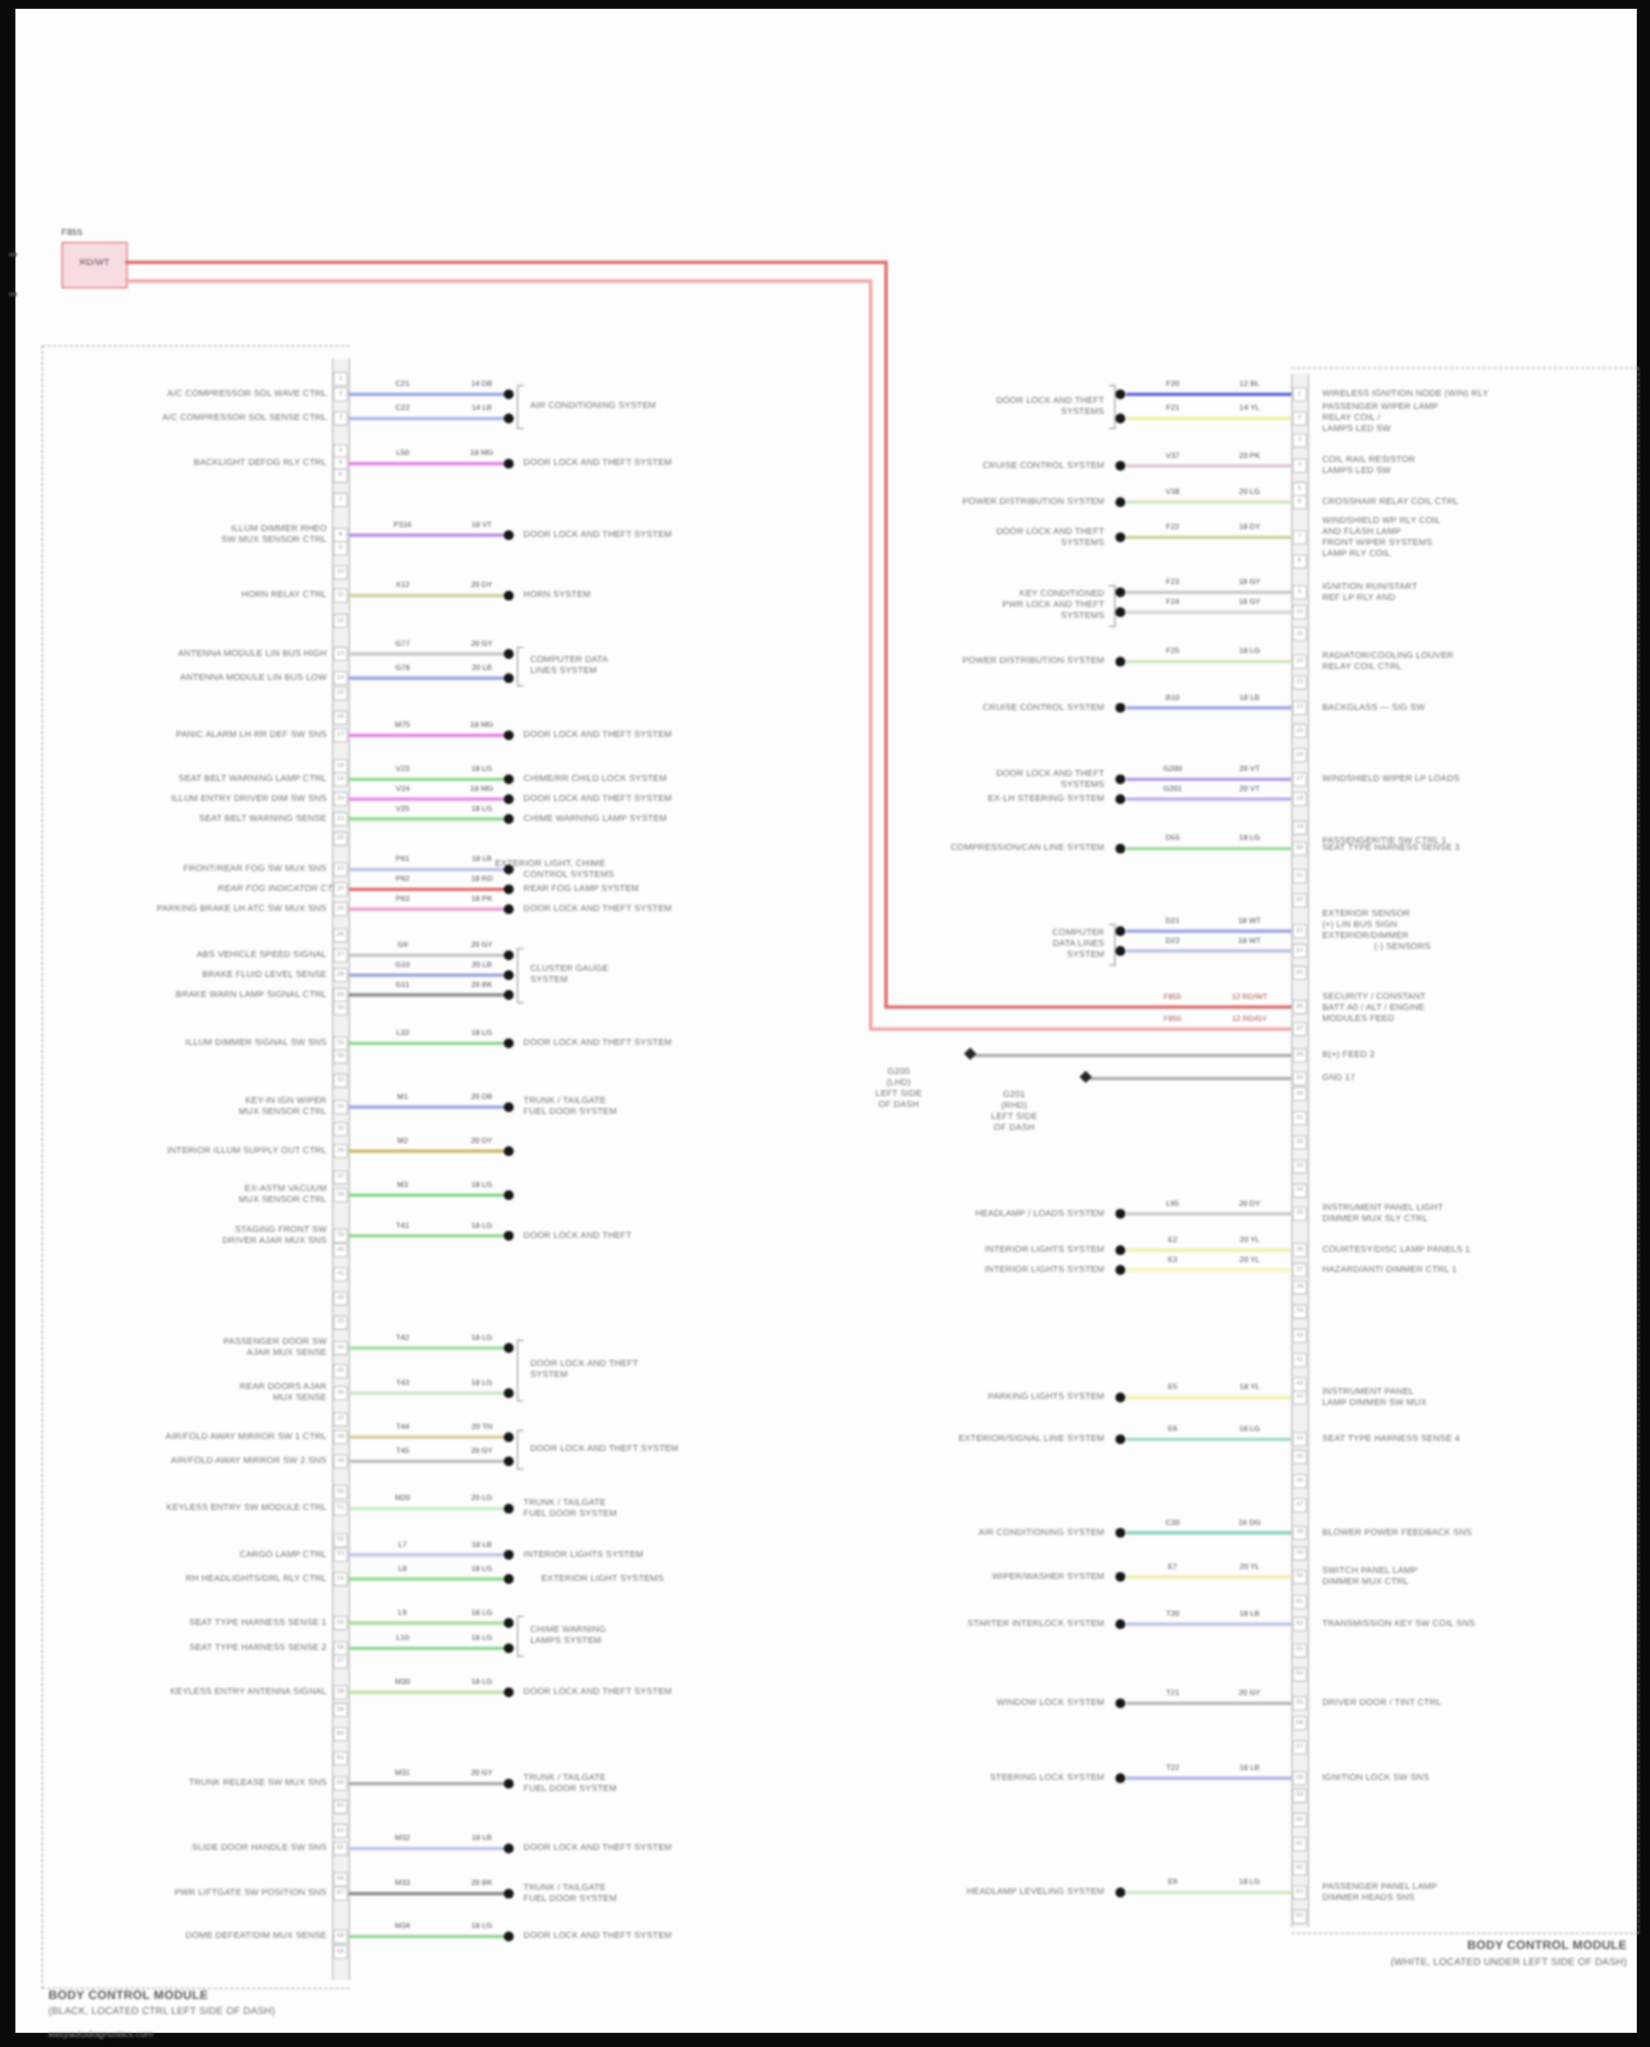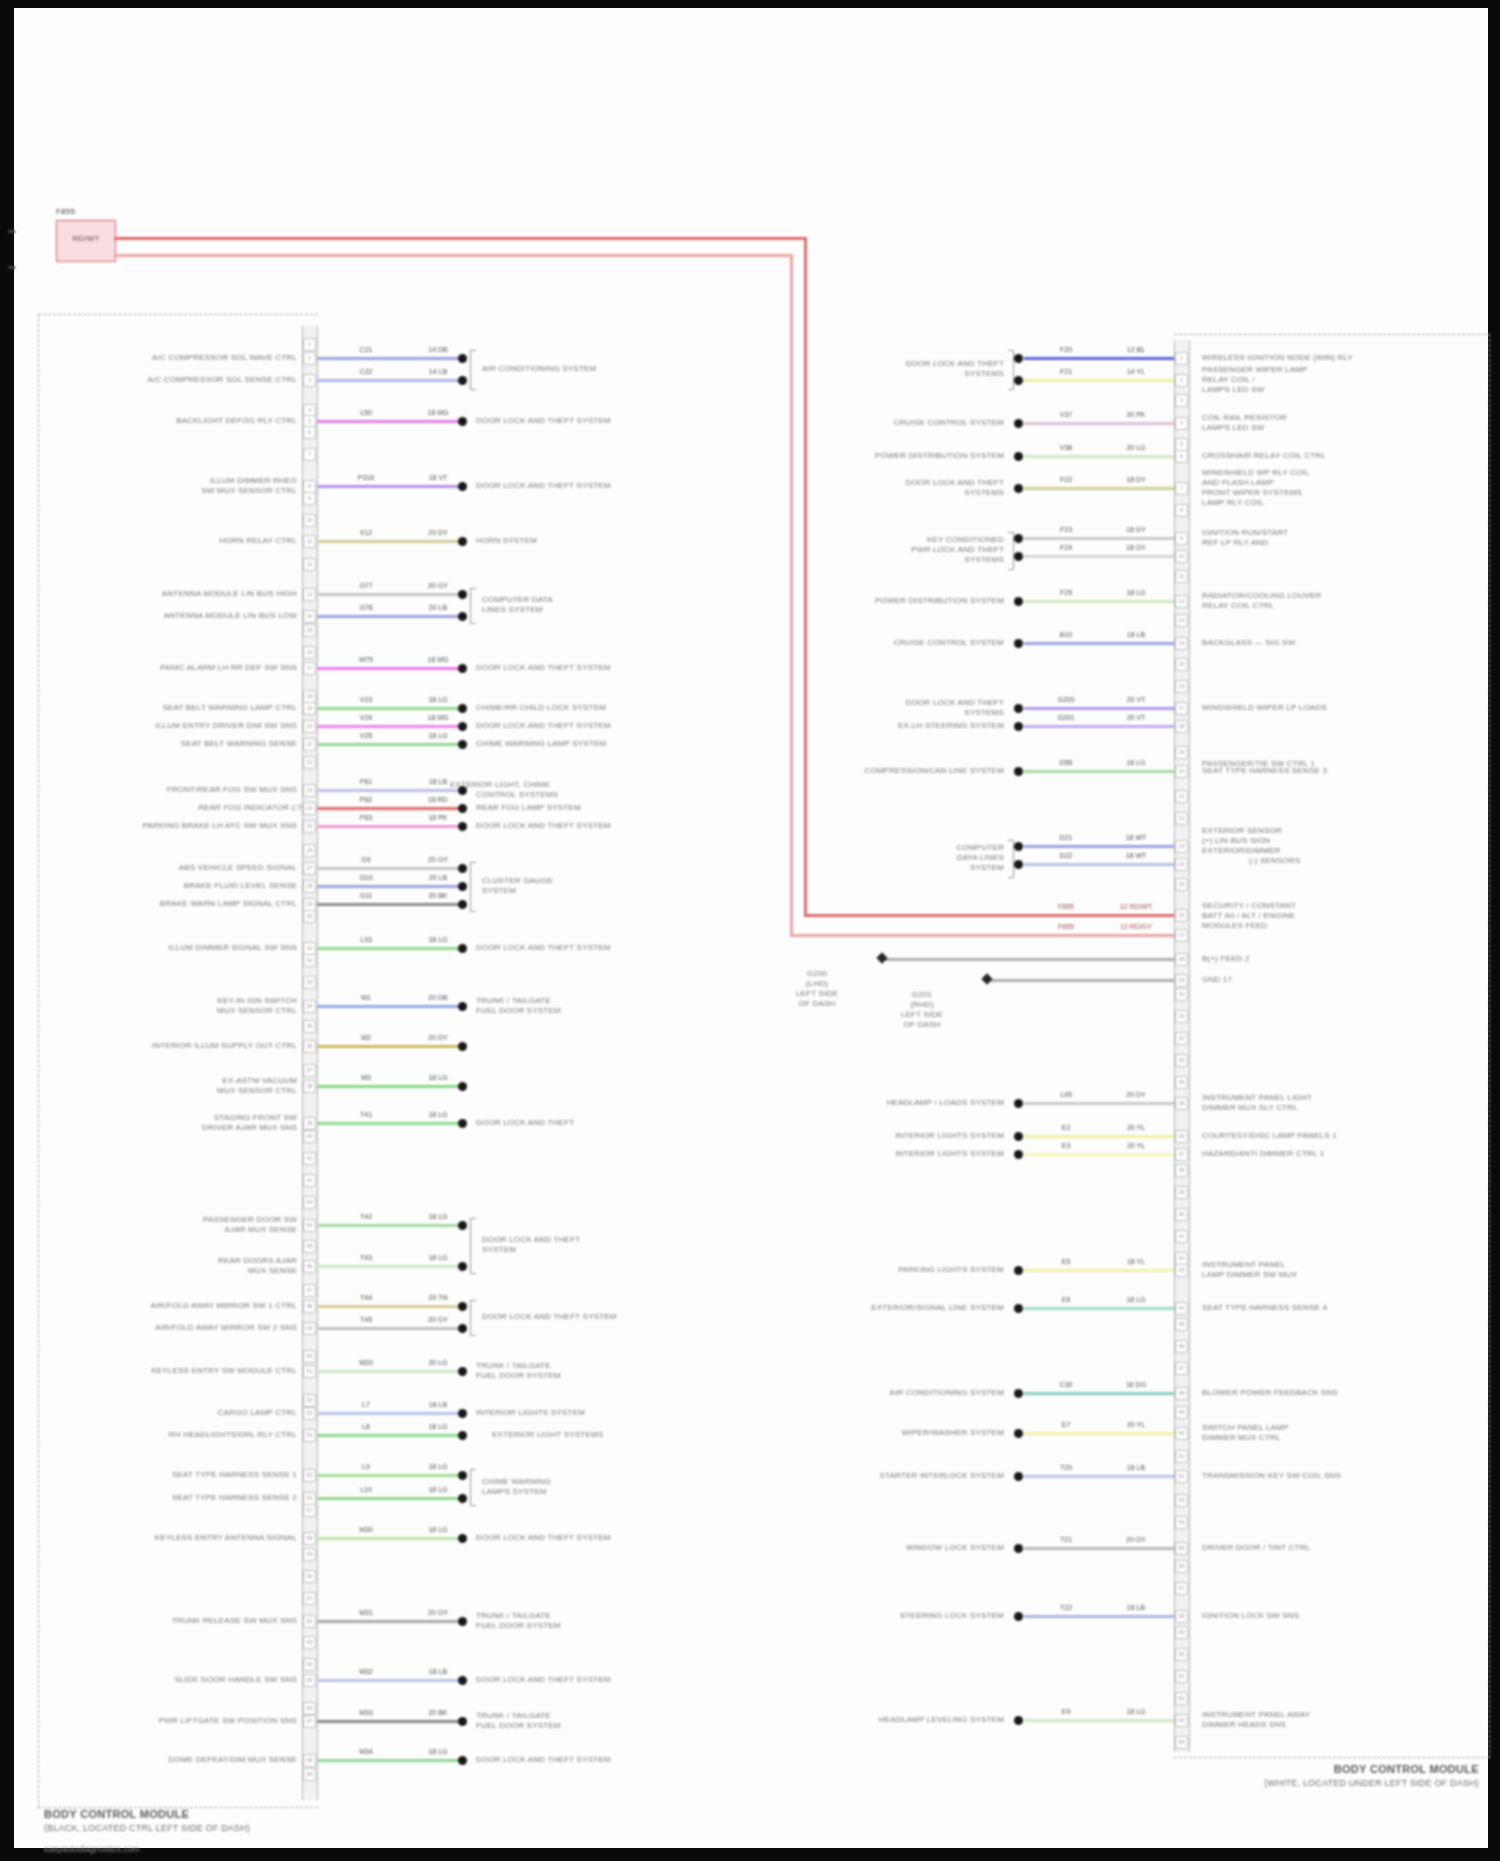--- a/index.html
+++ b/index.html
@@ -187,21 +187,21 @@
           <div class="wire" style="left:303px;top:895px;width:145px;background:#8a8a8a;"></div>
           <div class="code" style="left:352px;top:884px;">G11</div>
           <div class="code" style="left:424px;top:884px;">20 BK</div>
           <div class="dot" style="left:444px;top:892px;"></div>
           <div class="lbl r" style="left:30px;top:935px;width:253px;">ILLUM DIMMER SIGNAL SW SNS</div>
           <div class="wire" style="left:303px;top:939px;width:145px;background:#8fd88f;"></div>
           <div class="code" style="left:352px;top:928px;">L33</div>
           <div class="code" style="left:424px;top:928px;">18 LG</div>
           <div class="dot" style="left:444px;top:936px;"></div>
           <div class="lbl " style="left:462px;top:935px;width:220px;">DOOR LOCK AND THEFT SYSTEM</div>
-          <div class="lbl r" style="left:30px;top:988px;width:253px;">KEY-IN IGN SWITCH</div>
+          <div class="lbl r" style="left:30px;top:988px;width:253px;">KEY-IN IGN WIPER</div>
           <div class="lbl r" style="left:30px;top:998px;width:253px;">MUX SENSOR CTRL</div>
           <div class="wire" style="left:303px;top:997px;width:145px;background:#98a6e8;"></div>
           <div class="code" style="left:352px;top:986px;">M1</div>
           <div class="code" style="left:424px;top:986px;">20 DB</div>
           <div class="dot" style="left:444px;top:994px;"></div>
           <div class="lbl " style="left:462px;top:988px;width:220px;">TRUNK / TAILGATE</div>
           <div class="lbl " style="left:462px;top:998px;width:220px;">FUEL DOOR SYSTEM</div>
           <div class="lbl r" style="left:30px;top:1033px;width:253px;">INTERIOR ILLUM SUPPLY OUT CTRL</div>
           <div class="wire" style="left:303px;top:1037px;width:145px;background:#cdb95e;"></div>
           <div class="code" style="left:352px;top:1026px;">M2</div>
@@ -472,21 +472,21 @@
           <div class="dot" style="left:1000px;top:1604px;"></div>
           <div class="wire" style="left:1010px;top:1607px;width:150px;background:#aab4e4;"></div>
           <div class="code" style="left:1052px;top:1596px;">T22</div>
           <div class="code" style="left:1122px;top:1596px;">18 LB</div>
           <div class="lbl " style="left:1188px;top:1603px;width:275px;">IGNITION LOCK SW SNS</div>
           <div class="lbl r" style="left:735px;top:1707px;width:255px;">HEADLAMP LEVELING SYSTEM</div>
           <div class="dot" style="left:1000px;top:1708px;"></div>
           <div class="wire" style="left:1010px;top:1711px;width:150px;background:#cfe8c2;"></div>
           <div class="code" style="left:1052px;top:1700px;">E9</div>
           <div class="code" style="left:1122px;top:1700px;">18 LG</div>
-          <div class="lbl " style="left:1188px;top:1702px;width:275px;">INSTRUMENT PANEL AWAY</div>
+          <div class="lbl " style="left:1188px;top:1702px;width:275px;">PASSENGER PANEL LAMP</div>
           <div class="lbl " style="left:1188px;top:1712px;width:275px;">DIMMER HEADS SNS</div>
           <div class="pin" style="left:289px;top:330px;">1</div>
           <div class="pin" style="left:289px;top:344px;">2</div>
           <div class="pin" style="left:289px;top:366px;">3</div>
           <div class="pin" style="left:289px;top:396px;">4</div>
           <div class="pin" style="left:289px;top:407px;">5</div>
           <div class="pin" style="left:289px;top:418px;">6</div>
           <div class="pin" style="left:289px;top:440px;">7</div>
           <div class="pin" style="left:289px;top:472px;">8</div>
           <div class="pin" style="left:289px;top:484px;">9</div>

